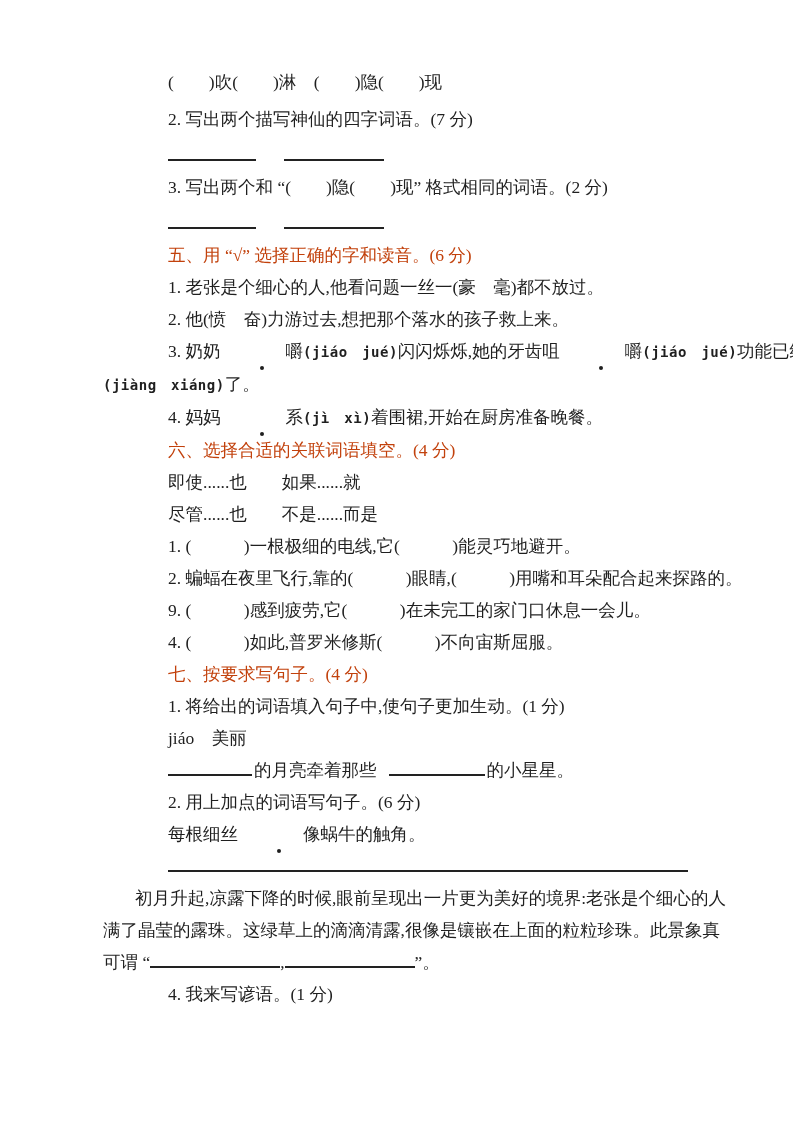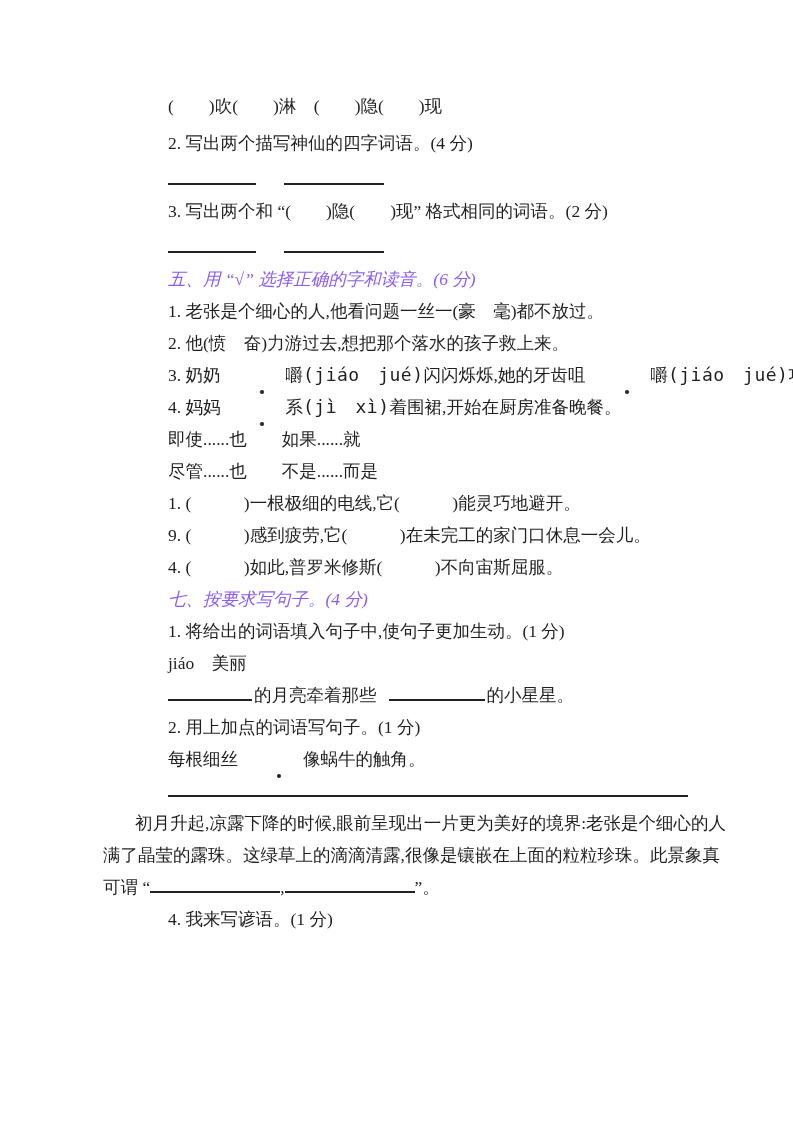--- a/index.html
+++ b/index.html
@@ -4,39 +4,40 @@
 <style>
   html, body {
     margin: 0; padding: 0;
     width: 793px; height: 1122px;
     background: #ffffff;
     overflow: hidden;
   }
   .page {
     box-sizing: border-box;
     width: 793px; height: 1122px;
-    padding: 90px 88px 60px 103px;
+    padding: 66px 88px 60px 103px;
     font-family: "Liberation Serif", "DejaVu Serif", serif;
     font-size: 17.5px;
     color: #1f1f1f;
   }
   .line {
     line-height: 32px;
     white-space: nowrap;
     margin: 0;
   }
   .ind  { text-indent: 65px; }   
   .ind2 { text-indent: 32px; }   
   .mt5  { margin-top: 5px; }
   .mt4  { margin-top: 4px; }
-  .red  { color: #8b5cf6; font-style: italic; }
+  .red  { color: #c2410c; }
   .py {
     font-family: "DejaVu Sans Mono", monospace;
-    font-size: 18px;
+    font-size: 14px;
     letter-spacing: 0.5px;
+    font-weight: bold;
   }
   .emch { position: relative; display: inline-block; }
   .emch::after {
     content: "";
     position: absolute;
     left: 50%; margin-left: -2px;
     bottom: -3px;
     width: 4px; height: 4px;
     border-radius: 50%;
     background: #1f1f1f;
@@ -54,49 +55,52 @@
   .b130 { width: 130px; }
   .b520 { width: 520px; }
   .g28  { display: inline-block; width: 28px; }
 </style>
 </head>
 <body>
 
 <div class="page">
 
   <p class="line ind">(　　)吹(　　)淋　(　　)隐(　　)现</p>
-  <p class="line ind mt5">2. 写出两个描写神仙的四字词语。(4 分)</p>
+  <p class="line ind mt5">2. 写出两个描写神仙的四字词语。(7 分)</p>
 
   <div class="line ind mt4">
     <span class="blank b88"></span><span class="g28"></span><span class="blank b100"></span>
   </div>
 
   <p class="line ind">3. 写出两个和 “(　　)隐(　　)现” 格式相同的词语。(2 分)</p>
 
   <div class="line ind mt4">
     <span class="blank b88"></span><span class="g28"></span><span class="blank b100"></span>
   </div>
 
   <p class="line ind red">五、用 “√” 选择正确的字和读音。(6 分)</p>
   <p class="line ind">1. 老张是个细心的人,他看问题一丝一(豪　毫)都不放过。</p>
   <p class="line ind">2. 他(愤　奋)力游过去,想把那个落水的孩子救上来。</p>
   <p class="line ind"><span>3. 奶奶</span><span class="emch">嚼</span><span class="py">(jiáo　jué)</span><span>闪闪烁烁,她的牙齿咀</span><span class="emch">嚼</span><span class="py">(jiáo　jué)</span><span>功能已经下</span></p>
+  <p class="line"><span class="py">(jiàng　xiáng)</span><span>了。</span></p>
   <p class="line ind"><span>4. 妈妈</span><span class="emch">系</span><span class="py">(jì　xì)</span><span>着围裙,开始在厨房准备晚餐。</span></p>
 
+  <p class="line ind red">六、选择合适的关联词语填空。(4 分)</p>
   <p class="line ind">即使......也　　如果......就</p>
   <p class="line ind">尽管......也　　不是......而是</p>
   <p class="line ind">1. (　　　)一根极细的电线,它(　　　)能灵巧地避开。</p>
+  <p class="line ind">2. 蝙蝠在夜里飞行,靠的(　　　)眼睛,(　　　)用嘴和耳朵配合起来探路的。</p>
   <p class="line ind">9. (　　　)感到疲劳,它(　　　)在未完工的家门口休息一会儿。</p>
   <p class="line ind">4. (　　　)如此,普罗米修斯(　　　)不向宙斯屈服。</p>
 
   <p class="line ind red">七、按要求写句子。(4 分)</p>
   <p class="line ind">1. 将给出的词语填入句子中,使句子更加生动。(1 分)</p>
   <p class="line ind">jiáo　美丽</p>
   <p class="line ind"><span class="blank b84"></span><span>的月亮牵着那些</span><span class="blank b96"></span><span>的小星星。</span></p>
-  <p class="line ind">2. 用上加点的词语写句子。(1 分)</p>
+  <p class="line ind">2. 用上加点的词语写句子。(6 分)</p>
   <p class="line ind"><span>每根细丝</span><span class="emch">像</span><span>蜗牛的触角。</span></p>
 
   <div class="line ind">
     <span class="blank b520"></span>
   </div>
 
   <p class="line ind2">初月升起,凉露下降的时候,眼前呈现出一片更为美好的境界:老张是个细心的人</p>
   <p class="line">满了晶莹的露珠。这绿草上的滴滴清露,很像是镶嵌在上面的粒粒珍珠。此景象真</p>
   <p class="line"><span>可谓 “</span><span class="blank b130"></span><span>,</span><span class="blank b130"></span><span>”。</span></p>
   <p class="line ind">4. 我来写谚语。(1 分)</p>

